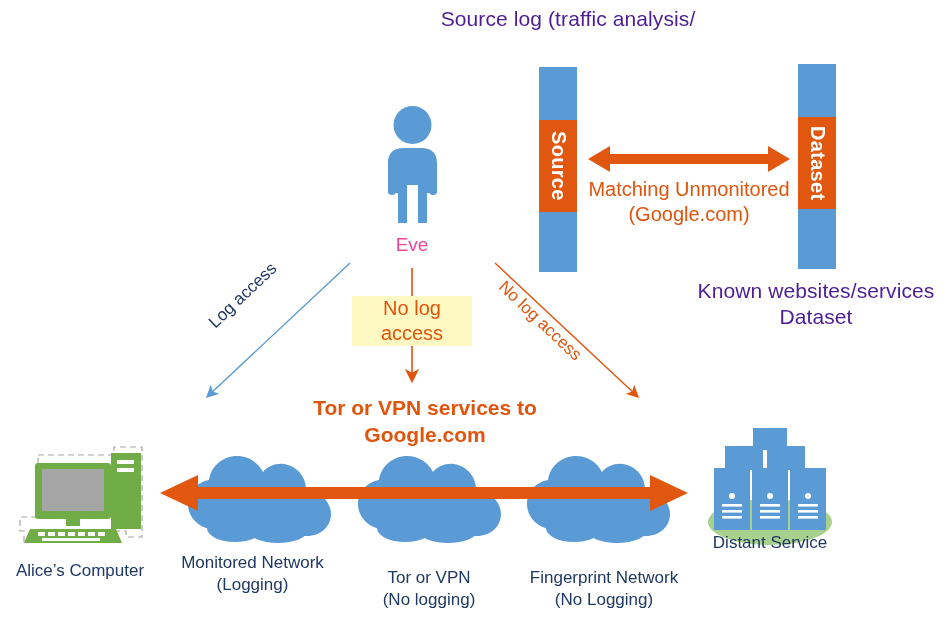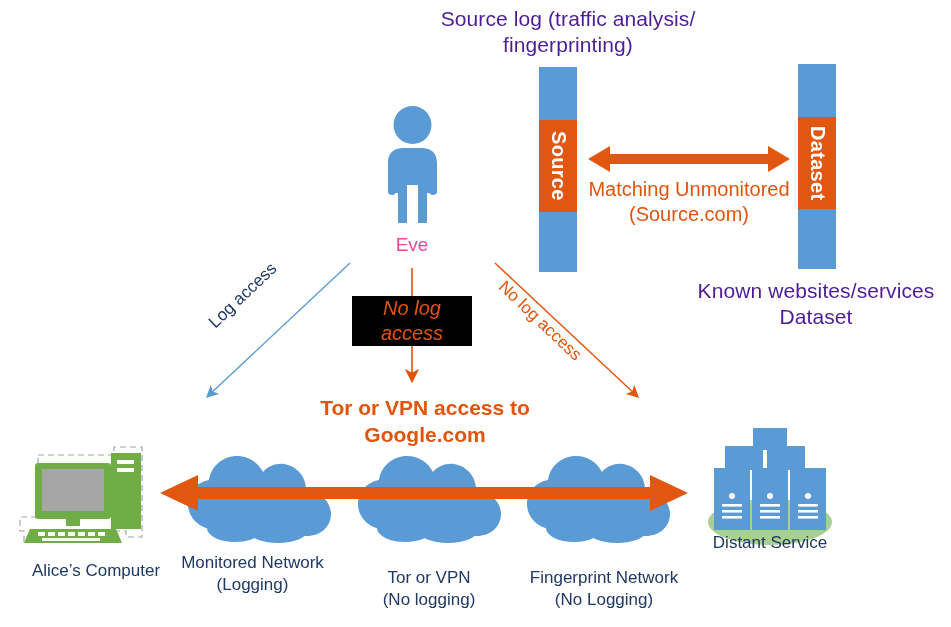--- a/index.html
+++ b/index.html
@@ -80,21 +80,20 @@
     justify-content: center;
   }
 </style>
 </head>
 <body>
 
 <div id="canvas">
 
   <div class="abs heading-blue txt-center" style="left:398px; top:6px; width:340px;">
     <div>Source log (traffic analysis/</div>
-    <div>fingerprinting)</div>
   </div>
 
   <div class="abs" style="left:370px; top:105px; width:85px; height:120px;">
     <svg width="85" height="120" viewBox="0 0 85 120" xmlns="http://www.w3.org/2000/svg">
       <circle cx="42.5" cy="20" r="19" fill="#5B9BD5"></circle>
       <path d="M18 58 C18 46 26 43 34 43 L51 43 C59 43 67 46 67 58 L67 88 L57 88 L57 118 L48 118 L48 80 L37 80 L37 118 L28 118 L28 88 L18 88 Z" fill="#5B9BD5"></path>
       <rect x="18" y="56" width="8" height="34" rx="4" fill="#5B9BD5"></rect>
       <rect x="59" y="56" width="8" height="34" rx="4" fill="#5B9BD5"></rect>
     </svg>
   </div>
@@ -116,21 +115,21 @@
     <div class="abs bar-blue" style="left:0; top:145px; width:38px; height:60px;"></div>
   </div>
 
   <div class="abs" style="left:588px; top:140px; width:202px; height:38px;">
     <svg width="202" height="38" viewBox="0 0 202 38" xmlns="http://www.w3.org/2000/svg">
       <path d="M0 19 L22 6 L22 14 L180 14 L180 6 L202 19 L180 32 L180 24 L22 24 L22 32 Z" fill="#E2570F"></path>
     </svg>
   </div>
   <div class="abs orange-text txt-center" style="left:578px; top:177px; width:222px;">
     <div>Matching Unmonitored</div>
-    <div>(Source.com)</div>
+    <div>(Google.com)</div>
   </div>
 
   <div class="abs heading-blue txt-center" style="left:668px; top:278px; width:296px;">
     <div>Known websites/services</div>
     <div>Dataset</div>
   </div>
 
   <div class="abs" style="left:195px; top:258px; width:160px; height:148px;">
     <svg width="160" height="148" viewBox="0 0 160 148" xmlns="http://www.w3.org/2000/svg">
       <defs>
@@ -146,39 +145,39 @@
   <div class="abs" style="left:404px; top:268px; width:16px; height:122px;">
     <svg width="16" height="122" viewBox="0 0 16 122" xmlns="http://www.w3.org/2000/svg">
       <defs>
         <marker id="arrowOr1" markerWidth="9" markerHeight="9" refX="7" refY="4.5" orient="auto">
           <path d="M0,0 L9,4.5 L0,9 L2.4,4.5 Z" fill="#E0540C"></path>
         </marker>
       </defs>
       <line x1="8" y1="0" x2="8" y2="112" stroke="#E0540C" stroke-width="1.6" marker-end="url(#arrowOr1)"></line>
     </svg>
   </div>
-  <div class="abs orange-text txt-center" style="left:352px; top:296px; width:120px; background:#000000;font-style:italic;">
+  <div class="abs orange-text txt-center" style="left:352px; top:296px; width:120px; background:#fef9c3;">
     <div>No log</div>
     <div>access</div>
   </div>
 
   <div class="abs" style="left:490px; top:258px; width:160px; height:148px;">
     <svg width="160" height="148" viewBox="0 0 160 148" xmlns="http://www.w3.org/2000/svg">
       <defs>
         <marker id="arrowOr2" markerWidth="9" markerHeight="9" refX="7" refY="4.5" orient="auto">
           <path d="M0,0 L9,4.5 L0,9 L2.4,4.5 Z" fill="#E0540C"></path>
         </marker>
       </defs>
       <line x1="5" y1="5" x2="147" y2="138" stroke="#E0540C" stroke-width="1.4" marker-end="url(#arrowOr2)"></line>
     </svg>
   </div>
   <div class="abs rot-label-orange" style="left:508px; top:277px; transform:rotate(43.5deg); transform-origin:left top;">No log access</div>
 
   <div class="abs orange-bold txt-center" style="left:275px; top:394px; width:300px;">
-    <div>Tor or VPN access to</div>
+    <div>Tor or VPN services to</div>
     <div>Google.com</div>
   </div>
 
   <div class="abs" style="left:180px; top:448px; width:160px; height:96px;">
     <svg width="160" height="96" viewBox="0 0 160 96" xmlns="http://www.w3.org/2000/svg">
       <path d="M38 82 C20 82 8 70 8 56 C8 44 17 34 29 32 C31 18 43 8 57 8 C68 8 78 14 83 24 C88 18 96 15 104 16 C117 18 126 29 126 41 C140 43 151 54 151 66 C151 79 140 88 127 88 L48 88 C44 88 41 86 38 82 Z" fill="#5B9BD5"></path>
       <ellipse cx="55" cy="80" rx="28" ry="14" fill="#5B9BD5"></ellipse>
       <ellipse cx="98" cy="82" rx="30" ry="13" fill="#5B9BD5"></ellipse>
     </svg>
   </div>
@@ -256,21 +255,21 @@
       </g>
     </svg>
   </div>
 
   <div class="abs" style="left:160px; top:472px; width:528px; height:42px;">
     <svg width="528" height="42" viewBox="0 0 528 42" xmlns="http://www.w3.org/2000/svg">
       <path d="M0 21 L38 3 L38 15 L490 15 L490 3 L528 21 L490 39 L490 27 L38 27 L38 39 Z" fill="#E2570F"></path>
     </svg>
   </div>
 
-  <div class="abs label-navy-sm txt-center" style="left:0px; top:560px; width:160px;padding-left:16px;">
+  <div class="abs label-navy-sm txt-center" style="left:0px; top:560px; width:160px;">
     <div>Alice’s Computer</div>
   </div>
 
   <div class="abs label-navy-sm txt-center" style="left:160px; top:552px; width:185px;">
     <div>Monitored Network</div>
     <div>(Logging)</div>
   </div>
 
   <div class="abs label-navy-sm txt-center" style="left:355px; top:567px; width:148px;">
     <div>Tor or VPN</div>

